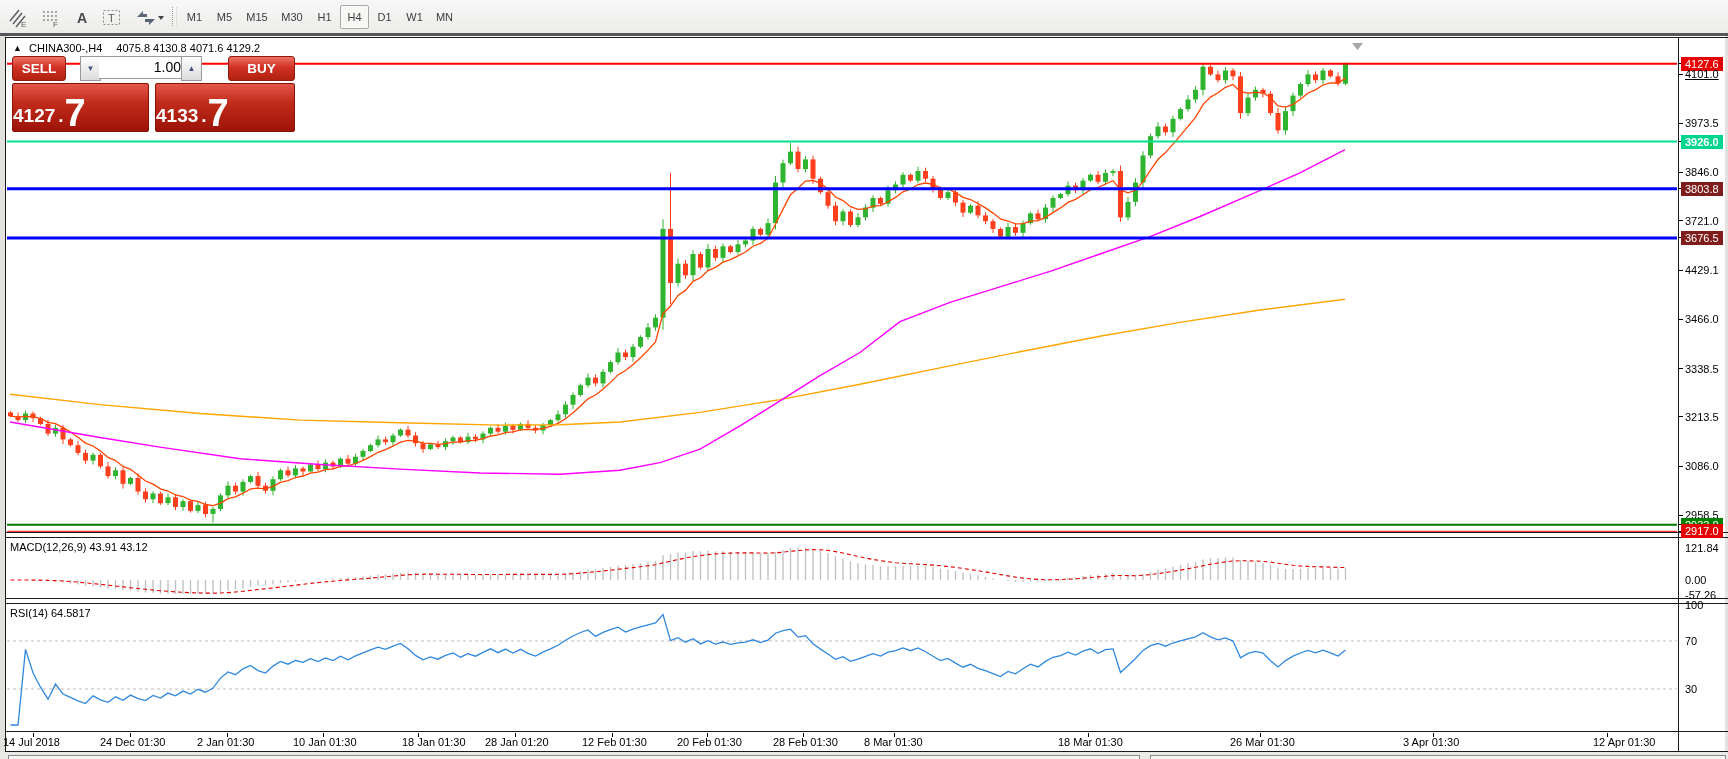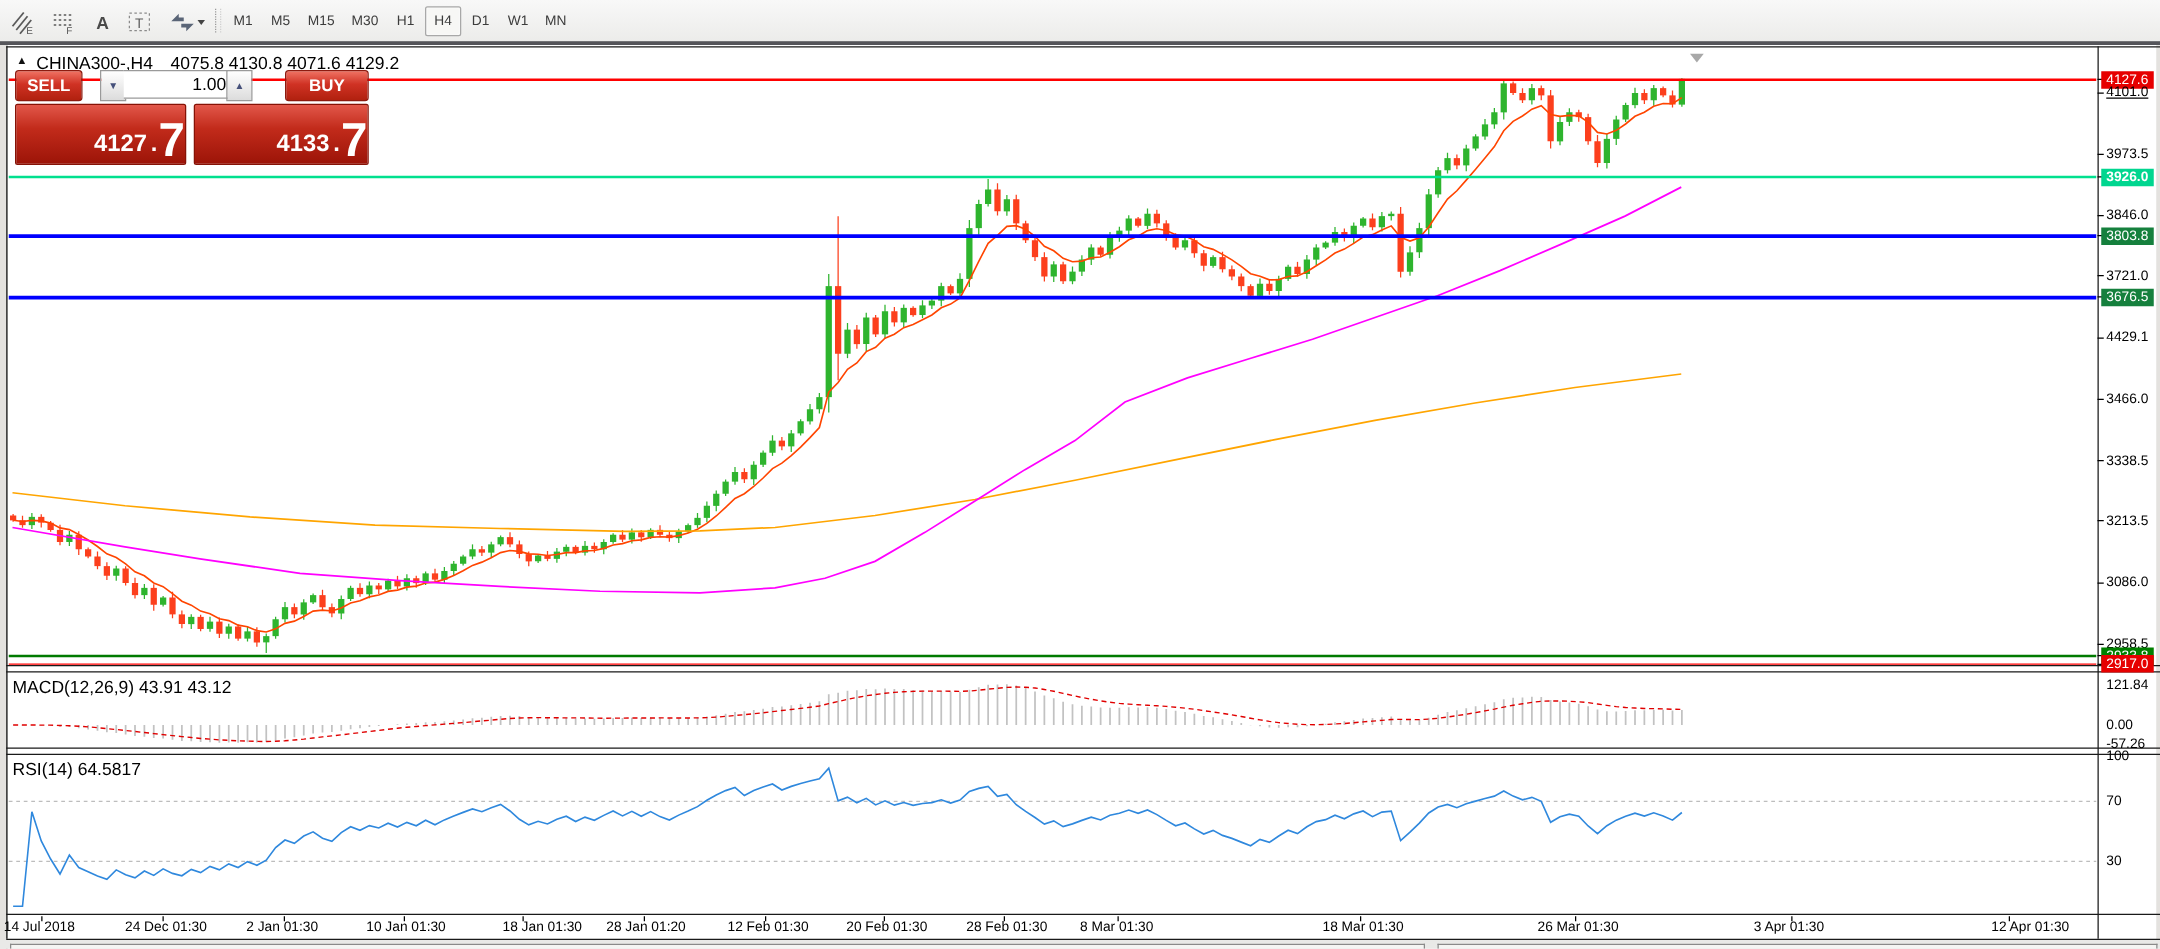--- a/index.html
+++ b/index.html
@@ -13,48 +13,48 @@
   .tf-btn.active{background:#f7f7f5;border-color:#a8a8a8;box-shadow:inset 0 0 2px #fff;}
   
   #win-top{left:0;top:33px;width:1728px;height:3px;background:#55555a;}
   .hline-sep{left:5px;width:1723px;height:1px;background:#1a1a1a;}
   #vax{left:1678px;top:37px;width:1px;height:714px;background:#1a1a1a;}
   #vleft{left:5px;top:37px;width:1px;height:714px;background:#1a1a1a;}
   #edgeL{left:0;top:36px;width:5px;height:723px;background:#e4e2df;border-right:1px solid #bdbdbd;}
   #edgeR{left:1725px;top:36px;width:3px;height:723px;background:#e4e2df;}
   
   #collapse-tri{left:13px;top:43px;font-size:9px;color:#111;}
-  #chart-title{left:29px;top:42px;font-size:14px;color:#000;}
+  #chart-title{left:29px;top:42px;font-size:11px;color:#000;}
   #chart-title .sp{margin-right:14px;}
   
   .ocp-btn{display:flex;align-items:center;justify-content:center;color:#fff;font-weight:bold;font-size:13.5px;
     background:linear-gradient(#ef7263,#d03224 45%,#b1210f);border:1px solid #8d1a0f;border-radius:3px;}
   #sell-btn{left:12px;top:56px;width:52px;height:23px;}
   #buy-btn{left:228px;top:56px;width:65px;height:23px;}
   .spin{left:0;top:56px;width:19px;height:23px;background:linear-gradient(#ffffff,#dcdcdc);border:1px solid #9a9a9a;display:flex;align-items:center;justify-content:center;font-size:8px;color:#45507a;}
   #vol-box{left:99px;top:56px;width:82px;height:21px;background:#fff;border-top:1px solid #9a9a9a;border-bottom:1px solid #9a9a9a;
     font-size:14px;color:#000;text-align:right;line-height:21px;padding-right:5px;}
-  .price-box{top:83px;height:44px;display:flex;align-items:flex-end;justify-content:flex-end;color:#fff;
+  .price-box{top:83px;height:44px;display:flex;align-items:flex-end;justify-content:flex-start;color:#fff;
     background:linear-gradient(#e2574a,#c22b1b 40%,#9c1408);border:1px solid #861206;border-radius:2px;padding-bottom:3px;}
   #sell-price{left:12px;width:135px;}
   #buy-price{left:155px;width:138px;}
   .p-main{font-size:19px;font-weight:bold;line-height:1;margin-bottom:3px;}
   .p-dot{font-size:19px;font-weight:bold;line-height:1;margin:0 1px 3px 3px;}
   .p-big{font-size:38px;font-weight:bold;line-height:0.8;}
   
   .pxlbl{left:1685px;height:14px;line-height:14px;font-size:11px;color:#000;white-space:nowrap;}
   .pxlbl.badge{left:1681px;padding:0 4px;color:#fff;}
   .b-red{background:#e60000;}
   .b-spring{background:#00d68f;font-weight:bold;}
-  .b-blue{background:#15803d;}
+  .b-blue{background:#7f1d1d;}
   .b-green{background:#008000;}
   .ptick{left:1678px;width:5px;height:1px;background:#000;}
   .tlbl{top:736px;font-size:11px;color:#000;white-space:nowrap;}
   .ttick{top:733px;width:1px;height:4px;background:#000;}
-  .ind-label{font-size:14px;color:#000;white-space:nowrap;}
+  .ind-label{font-size:11px;color:#000;white-space:nowrap;}
   #bottom-strip{left:0;top:752px;width:1728px;height:7px;background:#e9e9e7;}
   .bs-box{position:absolute;top:3px;height:6px;background:#f5f5f3;border:1px solid #8a8a8a;border-bottom:none;}
   svg{display:block;}
 </style>
 </head>
 <body>
 
 <div id="stage">
 
   <div id="toolbar" class="abs">

